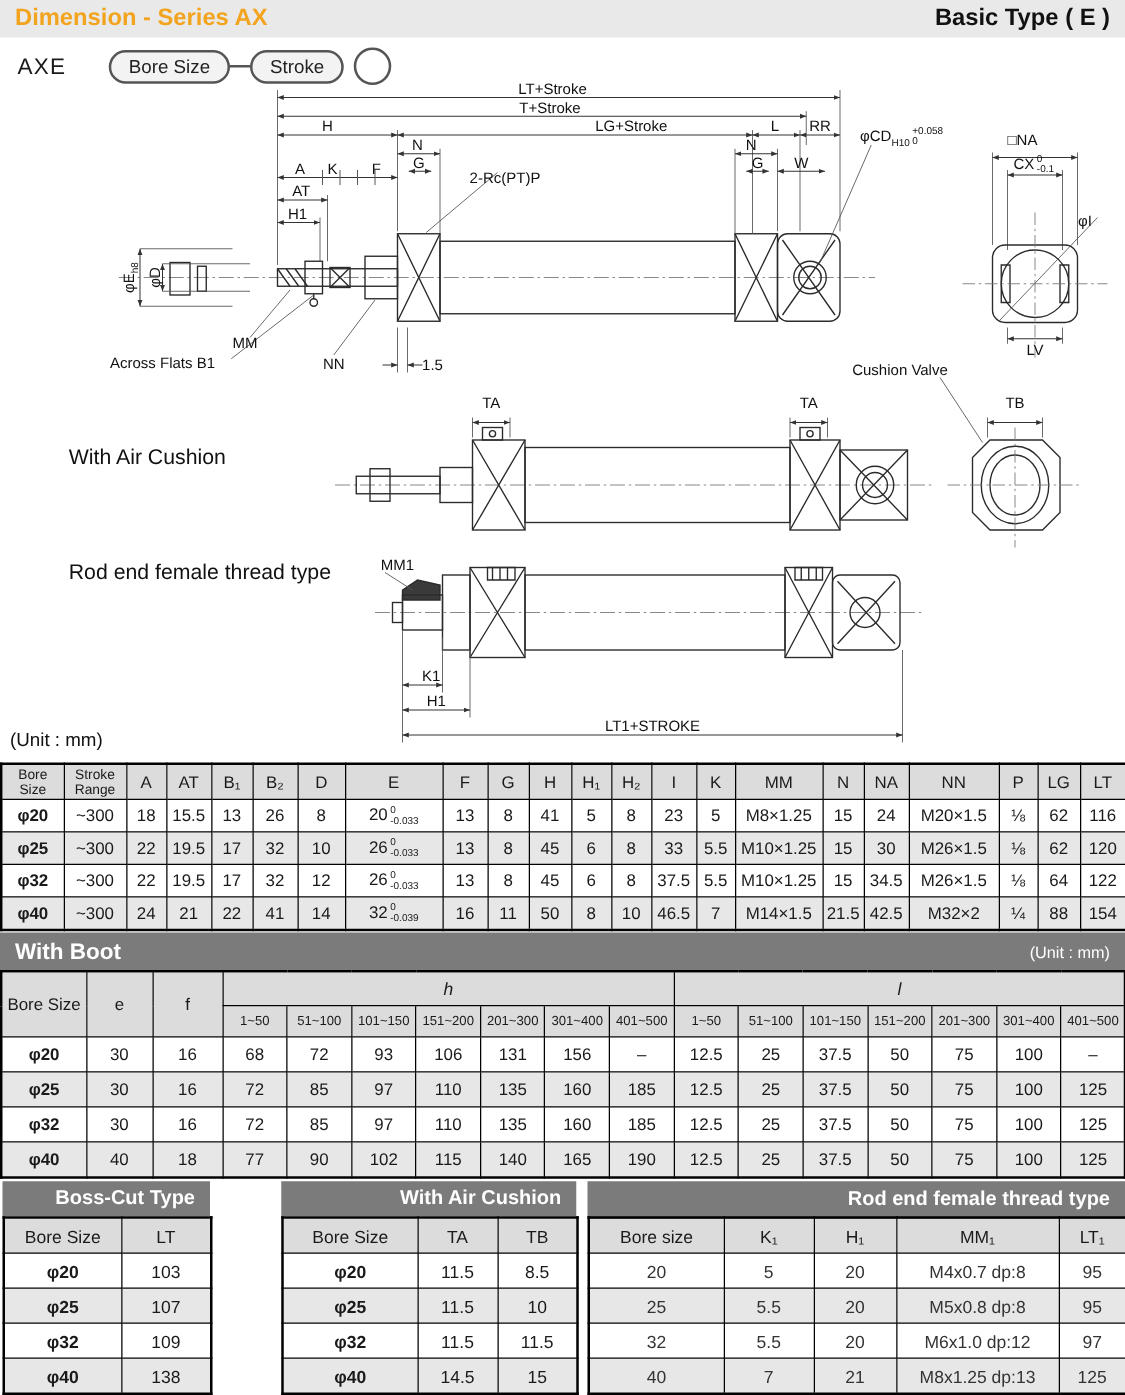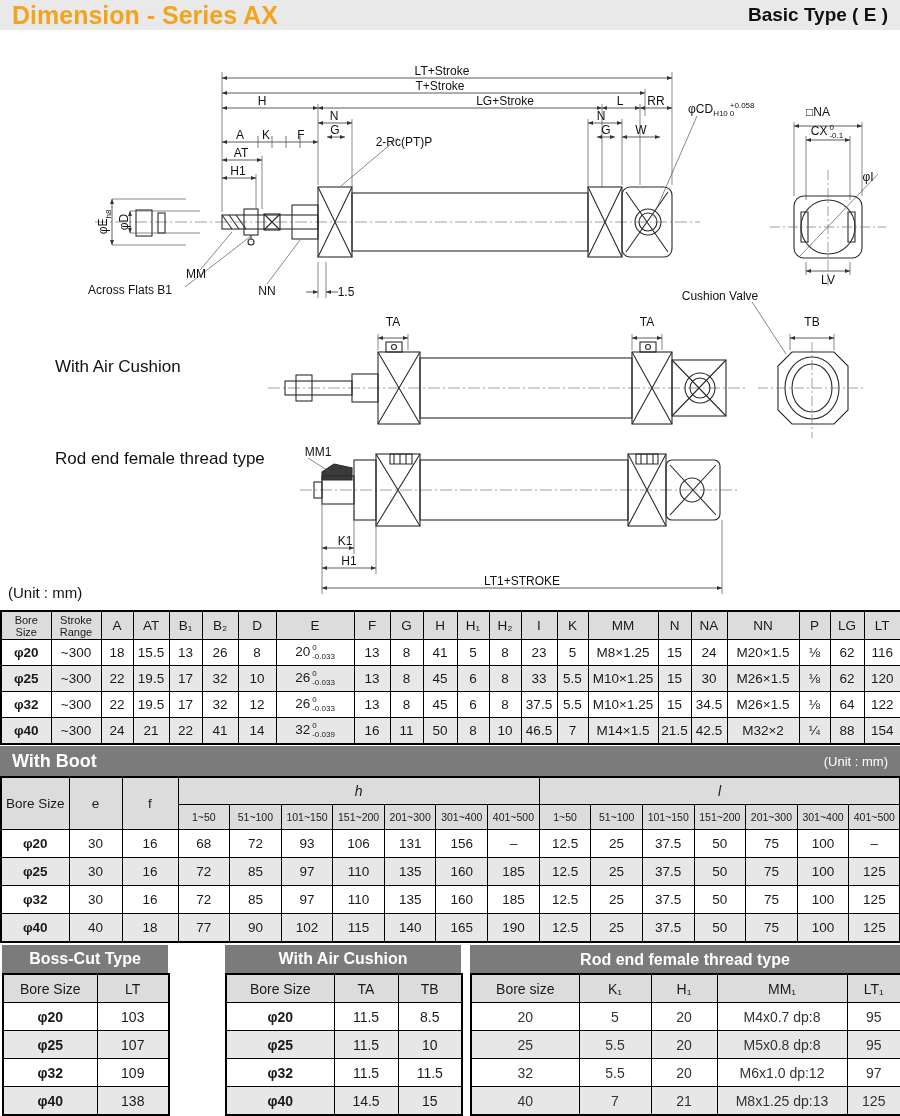--- a/index.html
+++ b/index.html
@@ -2,21 +2,21 @@
 <html><head>
 <meta charset="utf-8">
 <style>
   html,body{margin:0;padding:0;background:#fff;}
   .page{position:relative;width:900px;height:1116px;background:#fff;overflow:hidden;
         font-family:"Liberation Sans","DejaVu Sans",sans-serif;color:#1a1a1a;}
 
   
   .topbar{position:absolute;top:0;left:0;width:900px;height:30px;background:#e9e9e9;
           display:flex;align-items:center;justify-content:space-between;padding:0 12px;box-sizing:border-box;}
-  .topbar .lt{color:#f2a41f;font-size:25px;font-weight:bold;}
+  .topbar .lt{color:#f2a41f;font-size:19px;font-weight:bold;}
   .topbar .rt{color:#111;font-size:19px;font-weight:bold;}
 
   
   .modelrow{position:absolute;top:38px;left:14px;height:30px;display:flex;align-items:center;}
   .modelcode{font-size:18px;letter-spacing:1px;margin-right:34px;}
   .pill{border:2px solid #555;border-radius:16px;background:#f3f3f3;padding:3px 14px;font-size:15px;color:#222;}
   .pill-link{width:16px;height:0;border-top:2px solid #555;}
   .opt-circle{width:26px;height:26px;border:2px solid #555;border-radius:50%;margin-left:8px;background:#fff;}
 
   
@@ -46,36 +46,43 @@
   .bar{position:absolute;background:#7b7b7b;color:#fff;font-weight:bold;
        display:flex;align-items:center;justify-content:space-between;padding:0 12px;box-sizing:border-box;}
   .boot-bar{top:746px;left:0;width:900px;height:30px;font-size:18px;}
   .boot-bar .u{font-size:13px;font-weight:normal;}
   .boot-table{position:absolute;top:776px;left:0;width:900px;border:2.5px solid #000;}
   .boot-table thead tr:first-child th{height:26px;}
   .boot-table thead .grp{font-style:italic;font-size:14px;}
   .boot-table thead tr.ranges th{height:24px;font-size:10.5px;}
   .boot-table tbody td{height:27px;font-size:13.5px;}
 
-  .mini-bar{top:945px;height:28px;font-size:16px;justify-content:center;}
+  .mini-bar{top:945px;height:28px;font-size:16px;justify-content:flex-end;}
   .mini{position:absolute;top:973px;border:2.5px solid #000;}
   .mini thead th{height:27px;font-size:14px;}
   .mini tbody td{height:27px;font-size:14px;}
   .rodf tbody td{color:#333;}
 </style>
 </head>
 <body>
 
 <div class="page">
 
   <div class="topbar">
     <span class="lt">Dimension - Series AX</span>
     <span class="rt">Basic Type ( E )</span>
   </div>
 
+  <div class="modelrow">
+    <span class="modelcode">AXE</span>
+    <span class="pill">Bore Size</span>
+    <span class="pill-link"></span>
+    <span class="pill">Stroke</span>
+    <span class="opt-circle"></span>
+  </div>
 
   <div class="drawwrap">
 
     <svg style="top:0" width="900" height="240" viewBox="0 0 900 240">
       <defs>
         <marker id="a" viewBox="0 0 10 10" refX="9" refY="5" markerWidth="7" markerHeight="7" orient="auto-start-reverse">
           <path d="M0,1.5 L9,5 L0,8.5 z" fill="#333"></path>
         </marker>
       </defs>
 

